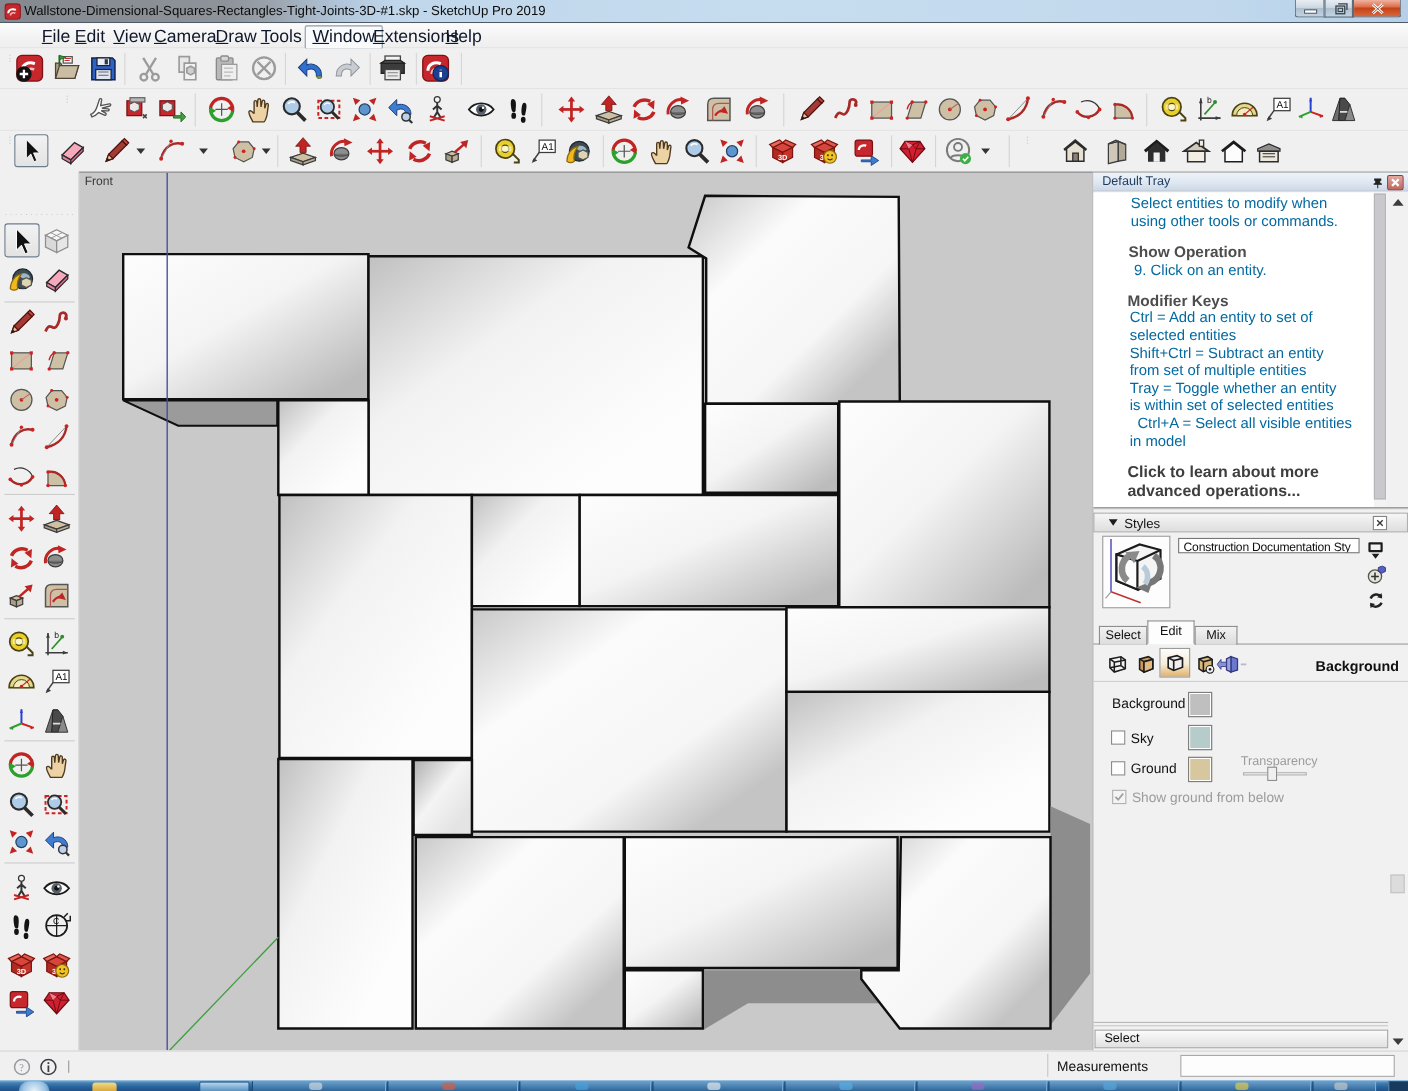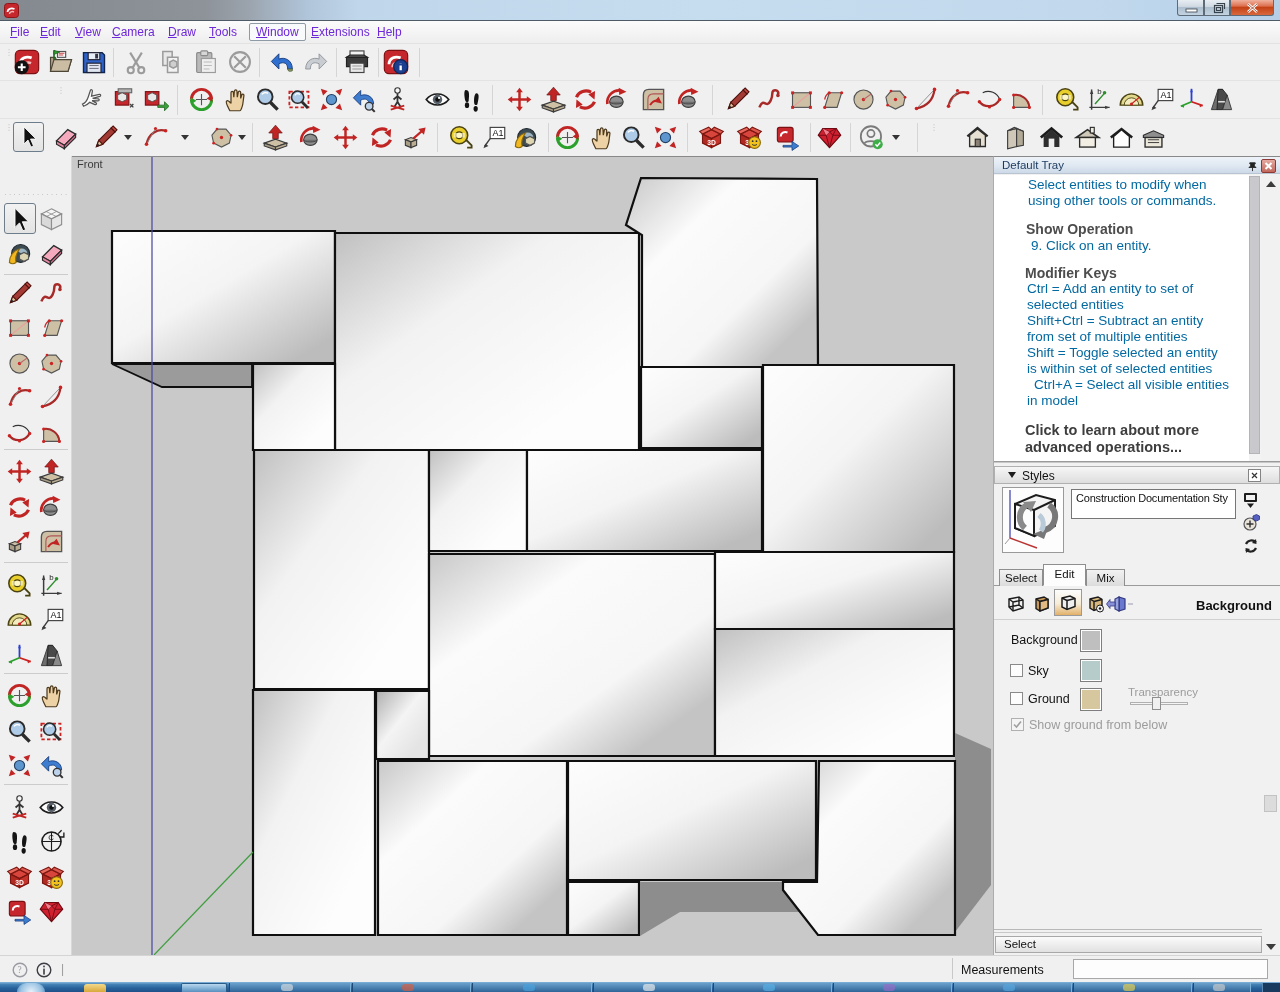--- a/index.html
+++ b/index.html
@@ -6,21 +6,21 @@
 html,body{width:1280px;height:992px;overflow:hidden;background:#f0f0f0;font-family:"Liberation Sans",sans-serif;}
 .abs{position:absolute;}
 #page{position:relative;width:1280px;height:992px;}
 
 #titlebar{left:0;top:0;width:1280px;height:21px;background:linear-gradient(90deg,#84898f 0%,#8e939a 16%,#99a1aa 19%,#b0c5da 24%,#c0d6ea 28%,#c6dcEF 55%,#c2d9ed 85%,#b6cfe7 100%);border-bottom:1px solid #4e5a66;}
 #titletext{left:22px;top:3px;font-size:12px;color:#0c0c0c;letter-spacing:0px;}
 .winbtn{top:0;height:16px;border:1px solid #5d6a77;border-top:none;background:linear-gradient(180deg,#e7edf3 0%,#cfd8e2 45%,#aebfcf 50%,#c3d3e2 100%);}
 #btnclose{background:linear-gradient(180deg,#f0b29f 0%,#dd7150 40%,#c44316 50%,#d9683e 100%);}
 
 #menubar{left:0;top:21px;width:1280px;height:23px;background:linear-gradient(180deg,#fbfbfb,#eeeeee);border-bottom:1px solid #e2e2e2;}
-.mi{position:absolute;top:25px;font-size:12px;color:#6d28d9;}
+.mi{position:absolute;top:25px;font-size:16px;color:#0f172a;margin-left:28px;}
 .mi u{text-decoration:underline;}
 #winmenu{border:1px solid #8e9aa6;background:#f8fafc;padding:1px 6px;border-radius:2px;}
 
 #tb1{left:0;top:44px;width:1280px;height:37px;background:#f0f0f0;border-bottom:1px solid #e3e3e3;}
 #tb2{left:0;top:81px;width:1280px;height:38px;background:#f0f0f0;border-bottom:1px solid #e3e3e3;}
 #tb3{left:0;top:119px;width:1280px;height:37px;background:#f0f0f0;}
 #lefttb{left:0;top:156px;width:72px;height:799px;background:#f0f0f0;border-right:1px solid #d8d8d8;}
 .tsep{position:absolute;width:1px;background:#d5d5d5;top:4px;bottom:4px;}
 .hsep{position:absolute;height:1px;background:#cccccc;left:6px;right:6px;}
 .grip{position:absolute;color:#bdbdbd;font-size:8px;letter-spacing:1px;}
@@ -465,20 +465,21 @@
           <rect x="7.2" y="6.6" width="1.6" height="6" fill="#3c3c44"></rect>
         </symbol>
 </defs>
 </svg>
 <div class="abs" id="titlebar"></div>
 <svg class="ic" style="left:4px;top:3px" width="15" height="15">
       <rect x="0.5" y="0.5" width="14" height="14" rx="3" fill="#c5272c" stroke="#8d1518"></rect>
       <path d="M3.5,9 C3.5,6 7,4.5 10.5,6" stroke="#fff" stroke-width="1.8" fill="none"></path>
       <path d="M5.5,11 C5.5,9 8,8 10,9" stroke="#f0b8b8" stroke-width="1.5" fill="none"></path>
     </svg>
+<div class="abs" id="titletext">Wallstone-Dimensional-Squares-Rectangles-Tight-Joints-3D-#1.skp - SketchUp Pro 2019</div>
 <div class="abs winbtn" style="left:1177px;width:27px;border-radius:0 0 0 3px">
       <svg width="27" height="16">
         <rect x="8" y="9" width="11" height="3" fill="#fff" stroke="#38424c" stroke-width="0.8"></rect>
       </svg>
     </div>
 <div class="abs winbtn" style="left:1204px;width:26px">
       <svg width="26" height="16">
         <rect x="9.5" y="5.5" width="8" height="7" fill="none" stroke="#38424c" stroke-width="1.2"></rect>
         <rect x="11.5" y="7.5" width="4" height="3" fill="none" stroke="#38424c" stroke-width="1"></rect>
         <path d="M11.5,3.5 L19.5,3.5 L19.5,9" stroke="#38424c" stroke-width="1.2" fill="none"></path>
@@ -930,21 +931,21 @@
 
 <div class="it" style="left:1028px;top:177px">Select entities to modify when</div>
 <div class="it" style="left:1028px;top:193px">using other tools or commands.</div>
 <div class="ib" style="left:1026px;top:221px">Show Operation</div>
 <div class="it" style="left:1031px;top:238px">9. Click on an entity.</div>
 <div class="ib" style="left:1025px;top:265px">Modifier Keys</div>
 <div class="it" style="left:1027px;top:281px">Ctrl = Add an entity to set of</div>
 <div class="it" style="left:1027px;top:297px">selected entities</div>
 <div class="it" style="left:1027px;top:313px">Shift+Ctrl = Subtract an entity</div>
 <div class="it" style="left:1027px;top:329px">from set of multiple entities</div>
-<div class="it" style="left:1027px;top:345px">Shift = Toggle selected an entity</div>
+<div class="it" style="left:1027px;top:345px">Tray = Toggle whether an entity</div>
 <div class="it" style="left:1027px;top:361px">is within set of selected entities</div>
 <div class="it" style="left:1034px;top:377px">Ctrl+A = Select all visible entities</div>
 <div class="it" style="left:1027px;top:393px">in model</div>
 <div class="ib" style="left:1025px;top:422px;font-size:14.5px;color:#3e3e3e">Click to learn about more</div>
 <div class="ib" style="left:1025px;top:439px;font-size:14.5px;color:#3e3e3e">advanced operations...</div>
 
 <div class="abs" style="left:994px;top:461px;width:286px;height:2px;background:#c8c8c8;border-top:1px solid #9a9a9a"></div>
 <div class="abs" style="left:994px;top:466px;width:286px;height:18px;background:linear-gradient(180deg,#f6f6f6,#dedede);border:1px solid #b0b0b0"></div>
 <div class="abs" style="left:1008px;top:472px;width:0;height:0;border-left:4.5px solid transparent;border-right:4.5px solid transparent;border-top:6px solid #1c1c1c"></div>
 <div class="abs" style="left:1022px;top:469px;font-size:12px;color:#111">Styles</div>
@@ -961,21 +962,21 @@
 <line x1="7" y1="50" x2="2" y2="56" stroke="#999" stroke-width="1"></line>
 <path d="M12,16 L33,7 L52,12 L52,38 L32,48 L12,40 Z" fill="#f4f4f4" stroke="#1c1c1c" stroke-width="2"></path>
 <path d="M12,16 L31,22 L31,48 L12,40 Z" fill="#fdfdfd" stroke="#1c1c1c" stroke-width="2"></path>
 <path d="M31,22 L52,12" stroke="#1c1c1c" stroke-width="2" fill="none"></path>
 <path d="M46,17 a14,14 0 0 1 -4,25" fill="none" stroke="#787878" stroke-width="6"></path>
 <path d="M30,46 L45,40 L41,51 Z" fill="#787878"></path>
 <path d="M22,40 a14,14 0 0 1 2,-23" fill="none" stroke="#8a8a8a" stroke-width="6"></path>
 <path d="M33,13 L20,14 L28,24 Z" fill="#8a8a8a"></path>
 <path d="M36,27 a10,11 0 0 1 2,16" fill="none" stroke="#b9cad8" stroke-width="5"></path>
 </svg>
-<div class="abs" style="left:1071px;top:489px;width:165px;height:30px;background:#fff;border:1px solid #767676;font-size:11px;color:#111;line-height:16px;padding-left:4px;white-space:nowrap;overflow:hidden;letter-spacing:-0.2px">Construction Documentation Sty</div>
+<div class="abs" style="left:1071px;top:489px;width:165px;height:14px;background:#fff;border:1px solid #767676;font-size:11px;color:#111;line-height:16px;padding-left:4px;white-space:nowrap;overflow:hidden;letter-spacing:-0.2px">Construction Documentation Sty</div>
 <svg class="ic" style="left:1243px;top:492px" width="16" height="17">
       <rect x="1" y="1" width="13" height="9" rx="1" fill="#1c1c1c"></rect>
       <rect x="3" y="3" width="9" height="5" fill="#f0f0f0"></rect>
       <path d="M7.5,16 L4,11.5 L11,11.5 Z" fill="#1c1c1c"></path>
     </svg>
 <svg class="ic" style="left:1242px;top:514px" width="18" height="19">
       <circle cx="8" cy="10" r="6" fill="#e8e4da" stroke="#555" stroke-width="1.2"></circle>
       <path d="M8,6.5 L8,13.5 M4.5,10 L11.5,10" stroke="#333" stroke-width="1.4"></path>
       <path d="M11,2 l3.5,-1.5 3,1.5 0,3.5 -3,1.5 -3.5,-1.5 z" fill="#5560c0" stroke="#2a3480" stroke-width="0.8"></path>
     </svg>

